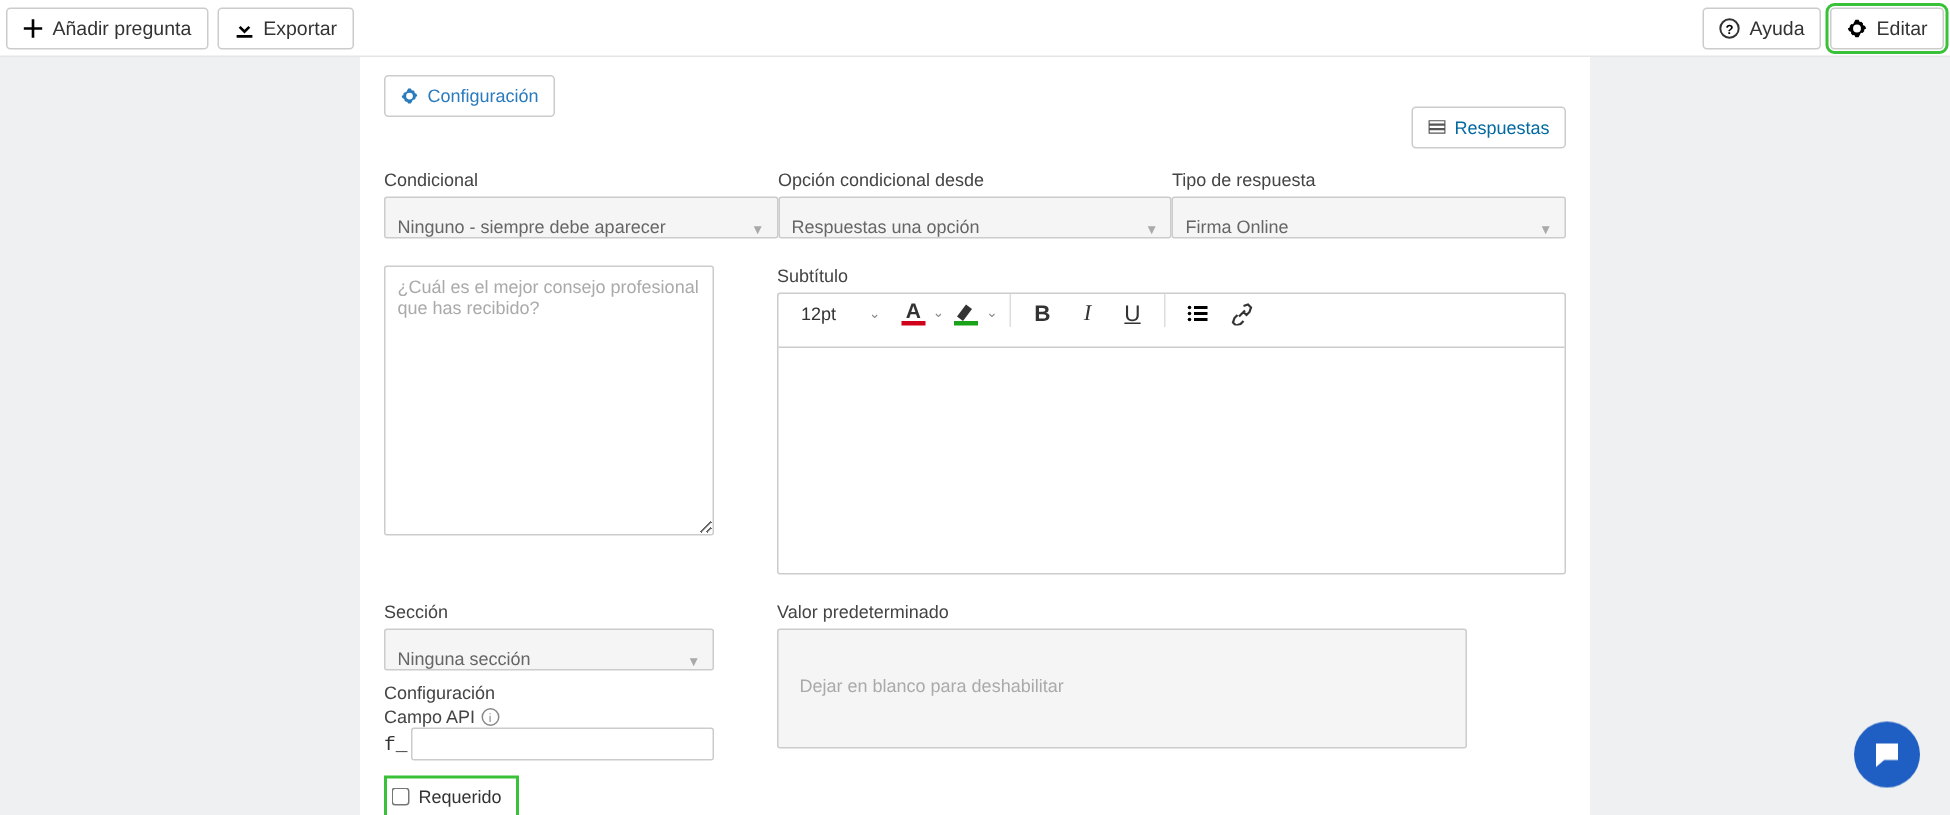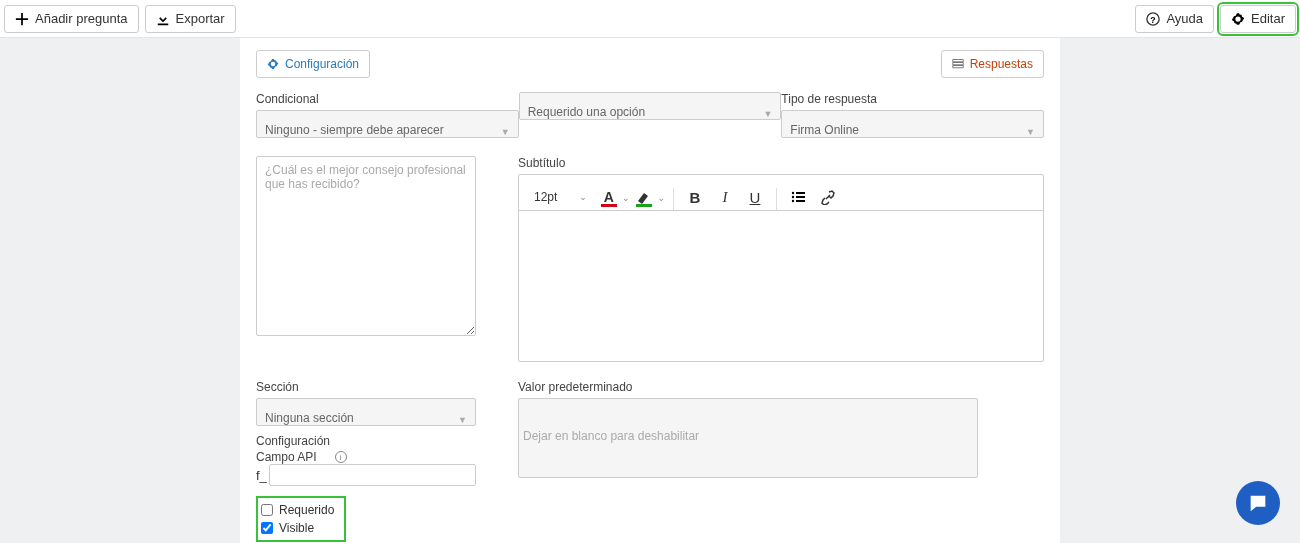--- a/index.html
+++ b/index.html
@@ -10,49 +10,49 @@
 .topbar .right { display: flex; gap: 6px; }
 .btn { display: inline-flex; align-items: center; gap: 6px; height: 28px; padding: 0 10px; background: #fff; border: 1px solid #ccc; border-radius: 3px; font-size: 13px; color: #333; cursor: pointer; }
 .btn svg { width: 14px; height: 14px; }
 .btn.highlight-green { outline: 2px solid #3ac13a; outline-offset: 1px; }
 
 .page { background: #eef0f1; min-height: calc(100vh - 38px); padding: 0; display: flex; justify-content: center; }
 .card { background: #fff; width: 820px; margin: 0; padding: 12px 16px 24px; position: relative; }
 .card-tabs { display: flex; justify-content: space-between; margin-bottom: 14px; }
 .tab-btn { display: inline-flex; align-items: center; gap: 6px; height: 28px; padding: 0 10px; border: 1px solid #ccc; border-radius: 3px; background: #fff; font-size: 12px; color: #2a7bbd; cursor: pointer; }
 .tab-btn svg { width: 12px; height: 12px; fill: #2a7bbd; }
-.tab-btn.secondary { color: #c2410c; }
+.tab-btn.secondary { color: #0369a1; margin-top: 21px; }
 .tab-btn.secondary svg { fill: #555; }
 
 .grid3 { display: grid; grid-template-columns: 1fr 1fr 1fr; margin-bottom: 18px; }
 .grid2 { display: grid; grid-template-columns: 220px 1fr; gap: 42px; margin-bottom: 18px; }
 .field-label { font-size: 12px; color: #444; margin-bottom: 4px; display: block; }
 .select { width: 100%; height: 28px; border: 1px solid #ccc; border-radius: 2px; background: #f5f5f5; padding: 0 8px; font-size: 12px; color: #666; display: flex; align-items: flex-end; justify-content: space-between; cursor: pointer; }
 .select .caret { font-size: 9px; color: #aaa; }
 .textarea { width: 100%; height: 180px; border: 1px solid #ccc; border-radius: 2px; padding: 6px 8px; font-size: 12px; resize: both; font-family: inherit; }
 .textarea.narrow { width: 220px; }
 textarea::placeholder, input::placeholder { color: #aaa; }
 .editor { border: 1px solid #ccc; border-radius: 2px; }
-.editor-tb { height: 36px; border-bottom: 1px solid #ccc; display: flex; align-items: flex-end; padding: 0 6px; gap: 4px; }
+.editor-tb { height: 36px; border-bottom: 1px solid #ccc; display: flex; align-items: flex-start; padding: 0 6px; gap: 4px; }
 .ed-sel { height: 26px; border: 1px solid transparent; display: flex; align-items: center; padding: 0 6px 0 8px; font-size: 12px; gap: 22px; cursor: pointer; }
 .ed-sel .caret { font-size: 9px; color: #888; }
 .ed-color { width: 22px; height: 24px; display: flex; flex-direction: column; align-items: center; justify-content: center; cursor: pointer; }
 .ed-color .glyph { font-size: 14px; font-weight: bold; line-height: 1; }
 .ed-color .bar { width: 16px; height: 3px; }
 .ed-color-wrap { display: flex; align-items: center; gap: 2px; }
 .ed-color-wrap .caret { font-size: 9px; color: #888; }
 .ed-sep { width: 1px; height: 22px; background: #ddd; margin: 0 4px; }
 .ed-btn { width: 26px; height: 26px; display: flex; align-items: center; justify-content: center; cursor: pointer; font-size: 15px; }
 .ed-btn.bold { font-weight: bold; }
 .ed-btn.ital { font-style: italic; font-family: serif; }
 .ed-btn.und { text-decoration: underline; }
 .editor-body { height: 150px; }
-.def-area { width: 460px; height: 80px; border: 1px solid #ccc; border-radius: 2px; background: #f5f5f5; padding: 30px 4px 0; font-size: 12px; color: #aaa; }
+.def-area { width: 460px; height: 80px; border: 1px solid #ccc; border-radius: 2px; background: #f5f5f5; padding: 30px 14px 0; font-size: 12px; color: #aaa; }
 .apiwrap { display: flex; align-items: center; gap: 2px; }
-.apiwrap .pref { font-family: Liberation Sans, sans-serif; font-size: 13px; }
+.apiwrap .pref { font-family: Liberation Mono, monospace; font-size: 13px; }
 .api-input { flex: 1; height: 22px; border: 1px solid #ccc; border-radius: 2px; padding: 0 6px; font-size: 12px; }
 .info-icon { width: 12px; height: 12px; border: 1px solid #888; border-radius: 50%; display: inline-flex; align-items: center; justify-content: center; font-size: 8px; margin-left: 2px; color: #888; }
 .chklist { margin-top: 10px; border: 2px solid #3ac13a; padding: 3px 3px 3px 3px; width: 90px; }
 .chk { display: flex; align-items: center; gap: 6px; font-size: 12px; height: 18px; cursor: pointer; }
 .chk input { width: 12px; height: 12px; }
 .chat-bubble { position: fixed; right: 20px; bottom: 18px; width: 44px; height: 44px; border-radius: 50%; background: #1f5ec2; display: flex; align-items: center; justify-content: center; cursor: pointer; }
 .chat-bubble svg { width: 22px; height: 22px; fill: #fff; }
 .section-bottom { display: grid; grid-template-columns: 220px 1fr; gap: 42px; }
 .col-left { width: 220px; }
 .sublabel { font-size: 12px; color: #444; }
@@ -113,22 +113,23 @@
 
     <div class="grid3">
       <div>
         <label class="field-label">Condicional</label>
         <div class="select">
           <span>Ninguno - siempre debe aparecer</span>
           <span class="caret">▼</span>
         </div>
       </div>
       <div>
-        <div class="select">
-          <span>Requerido una opción</span>
+        <label class="field-label">Opción condicional desde</label>
+        <div class="select">
+          <span>Respuestas una opción</span>
           <span class="caret">▼</span>
         </div>
       </div>
       <div>
         <label class="field-label">Tipo de respuesta</label>
         <div class="select">
           <span>Firma Online</span>
           <span class="caret">▼</span>
         </div>
       </div>
@@ -191,21 +192,21 @@
     <div class="section-bottom">
       <div class="col-left">
         <label class="field-label">Sección</label>
         <div class="select">
           <span>Ninguna sección</span>
           <span class="caret">▼</span>
         </div>
         <div style="height:8px"></div>
         <div class="sublabel">Configuración</div>
         <div style="height:2px"></div>
-        <div style="display:flex;align-items:center;gap:16px">
+        <div style="display:flex;align-items:center;gap:2px">
           <span class="sublabel">Campo API</span>
           <span class="info-icon">i</span>
         </div>
         <div class="apiwrap">
           <span class="pref">f_</span>
           <input class="api-input" style="">
         </div>
         <div class="chklist">
           <label class="chk">
             <input type="checkbox" style="">

